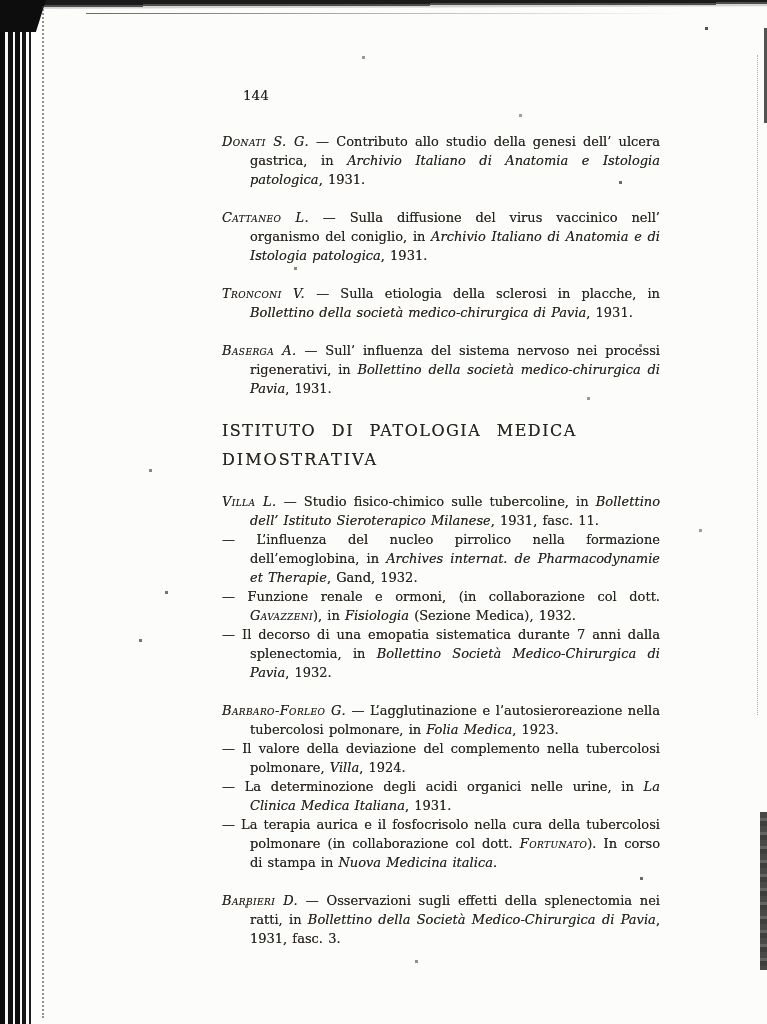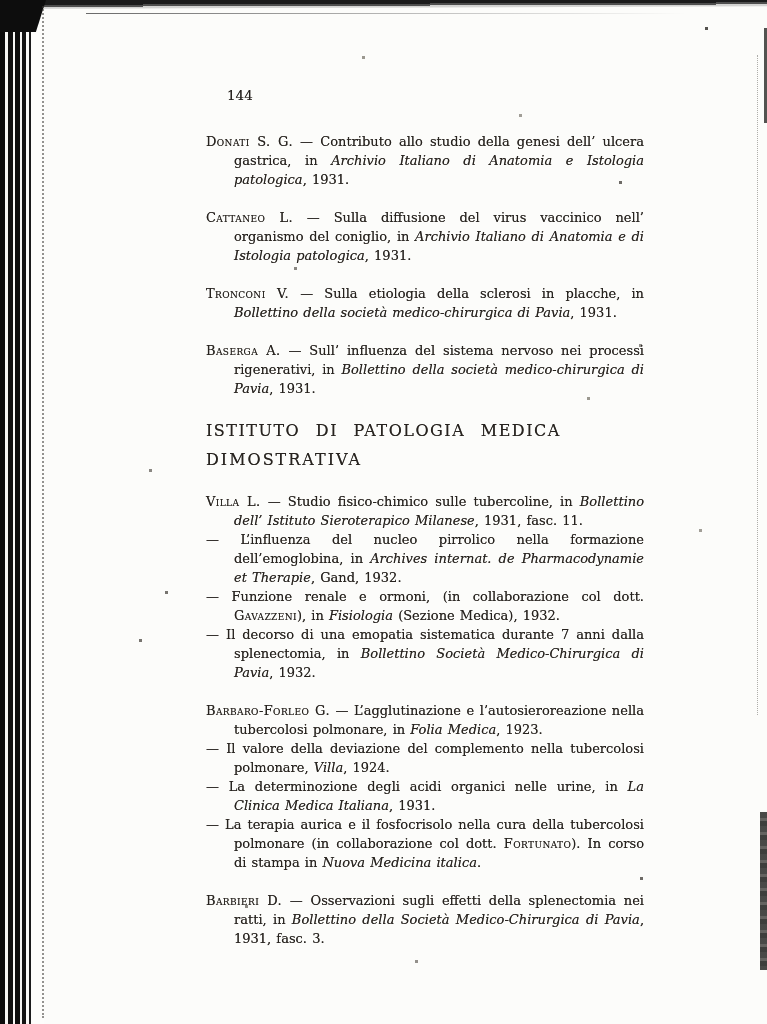--- a/index.html
+++ b/index.html
@@ -49,29 +49,29 @@
   .specks{position:absolute; left:0; top:0; width:1px; height:1px; background:transparent;
     box-shadow:
       620px 182px 0 1px #6d6a66, 295px 268px 0 1px #8a8782, 640px 345px 0 1px #93908b,
       166px 592px 0 1px #77746f, 706px 28px 0 1px #55524e, 363px 57px 0 1px #9b988f,
       641px 878px 0 1px #6d6a66, 246px 906px 0 1px #8a8782, 416px 961px 0 1px #93908b,
       588px 398px 0 1px #9b988f, 700px 530px 0 1px #a19e97, 150px 470px 0 1px #8a8782,
       140px 640px 0 1px #77746f, 520px 115px 0 1px #a19e97;
   }
   
   .text-block{
-    position:absolute; left:206px; top:86px; width:438px;
+    position:absolute; left:222px; top:86px; width:438px;
     font-size:13px; line-height:19px;
     text-shadow:0 0 .6px rgba(45,40,35,.65);
     word-spacing:1px;
   }
   .page-number{ margin:0 0 27px 21px; font-size:13.5px; }
   .entry{ margin:0; padding-left:28px; text-indent:-28px; text-align:justify; }
   .gap-block{ margin-top:19px; }
-  .seg-smallcaps{ font-variant:small-caps; letter-spacing:.4px; }
+  .seg-smallcaps{ font-variant:small-caps; letter-spacing:.4px;font-style:italic; }
   .seg-italic{ font-style:italic; }
   .heading-line1{
     margin:23px 0 0 0; font-weight:normal; font-size:16px; 
     letter-spacing:1.5px; word-spacing:9px;
   }
   .heading-line2{
     margin:10px 0 23px 0; font-weight:normal; font-size:16px; 
     letter-spacing:2px;
   }
 </style>

